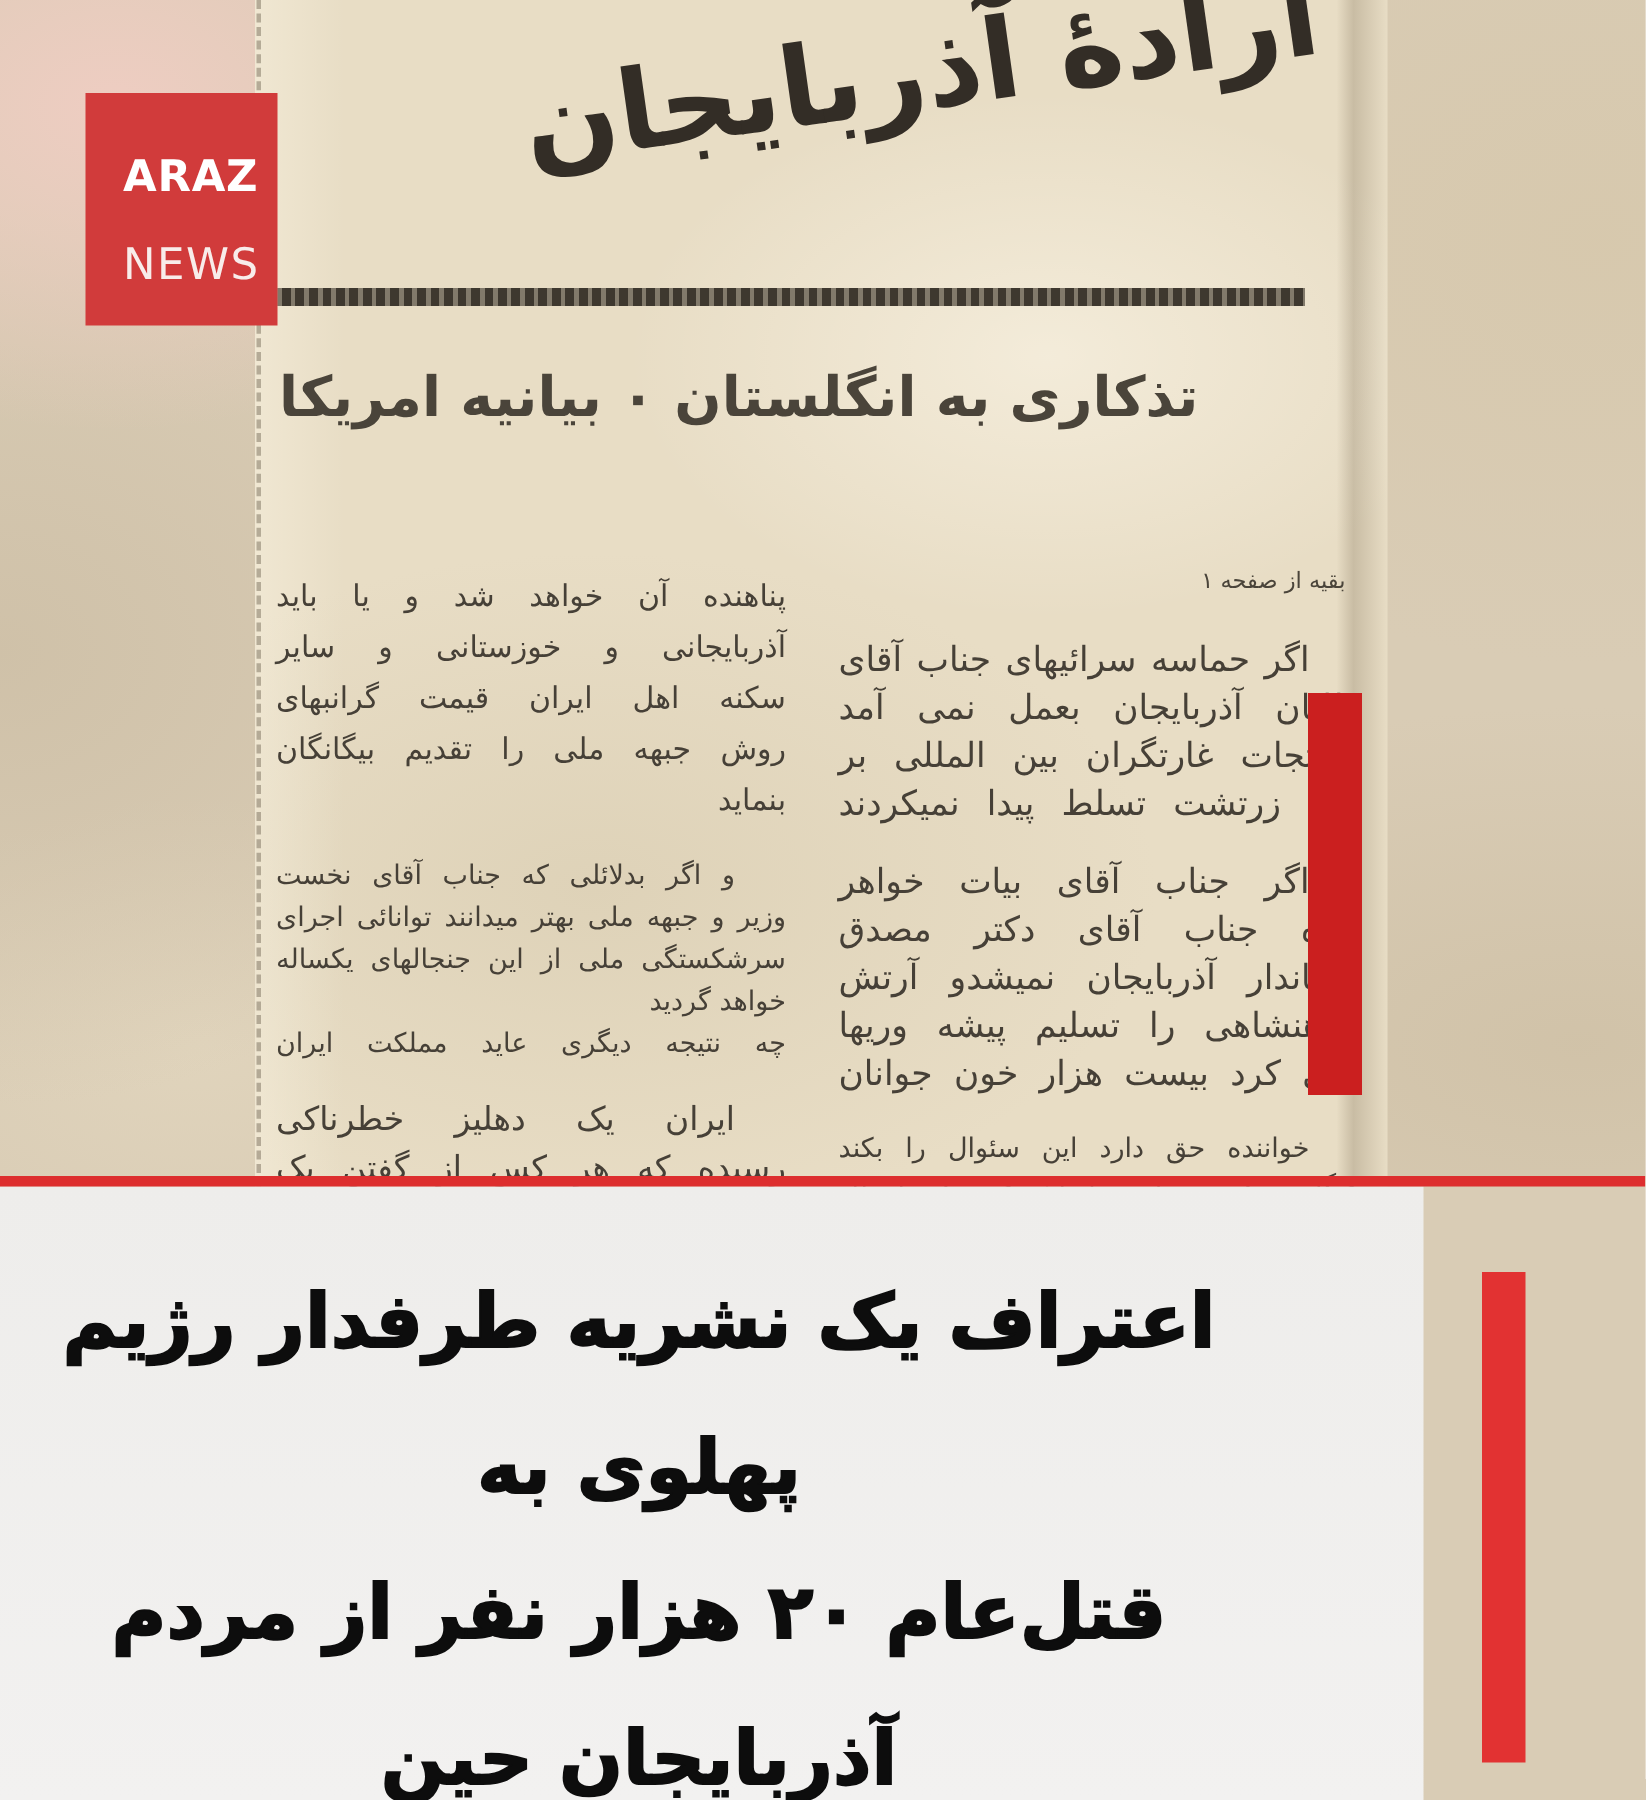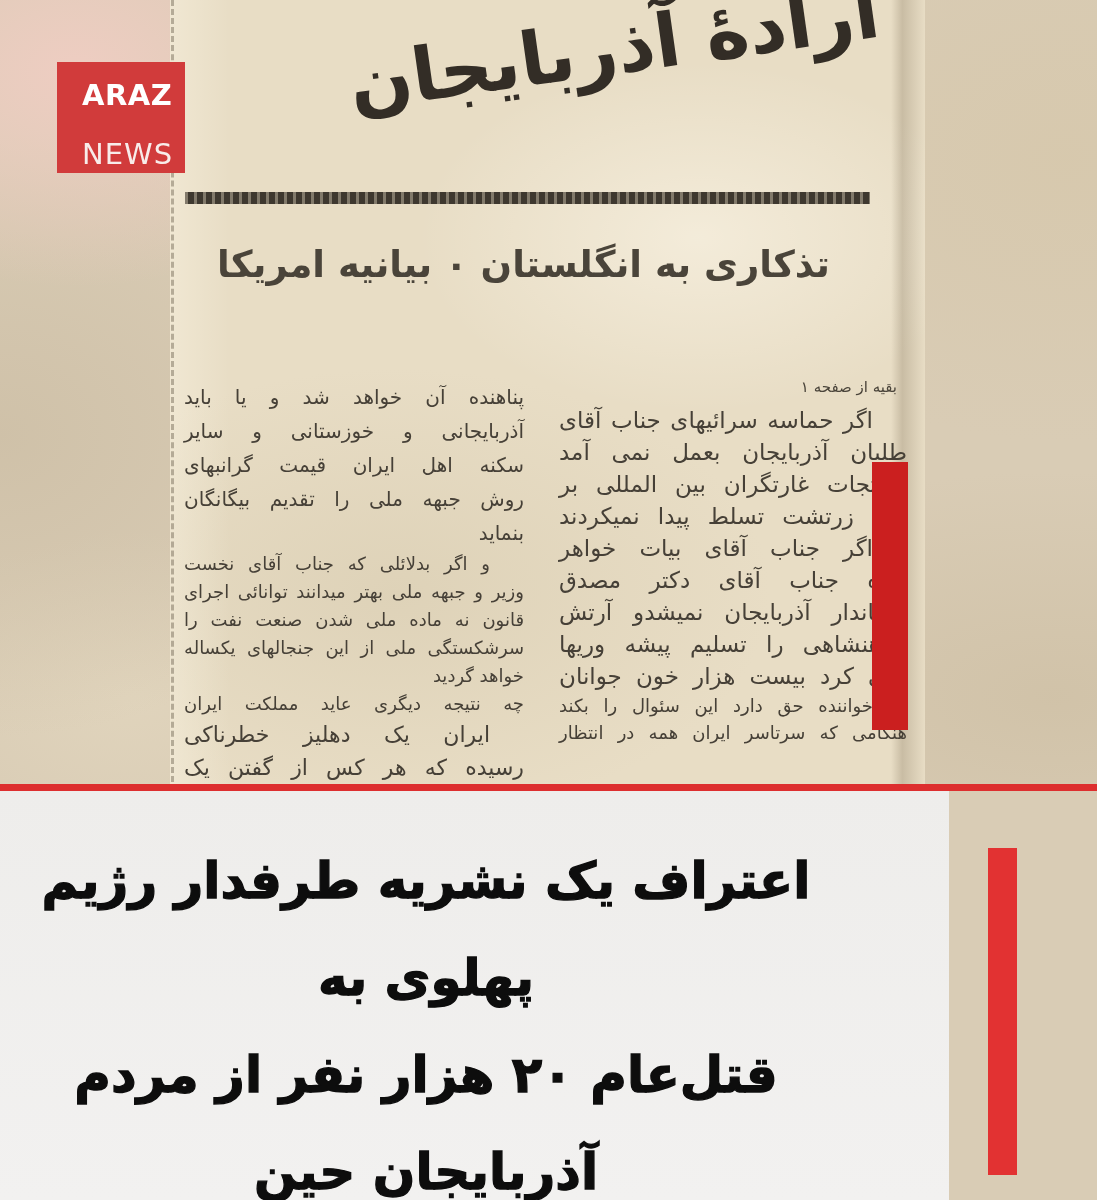--- a/index.html
+++ b/index.html
@@ -42,33 +42,32 @@
     color:#332d26; transform:rotate(-8deg); letter-spacing:-2px; white-space:nowrap;
     font-family:"DejaVu Serif","DejaVu Sans",serif;
   }
   .rule{
     position:absolute; top:192px; left:15px; width:685px; height:12px;
     background:
       repeating-linear-gradient(90deg, rgba(232,221,197,.4) 0 3px, rgba(0,0,0,0) 3px 9px),
       #3e382f;
   }
   .subtitle{
-    position:absolute; top:243px; left:0; width:645px; direction:rtl; text-align:right;
+    position:absolute; top:243px; left:0; width:645px; direction:rtl; text-align:center;
     font-size:37px; font-weight:bold; color:#4a443a; letter-spacing:-1px;
     filter:blur(.3px);
-    margin-left:15px;
   }
   .contnote{
     position:absolute; top:378px; right:28px; direction:rtl;
     font-size:15px; color:#4a443a; filter:blur(.3px);
   }
   .col{position:absolute; direction:rtl; filter:blur(.35px);}
   .col .ln{text-align:justify; text-align-last:justify;}
   .col .ln.short{text-align-last:start;}
-  .col .ln.indent{padding-right:34px;}
+  .col .ln.indent{padding-right:34px;margin-top:20px;}
   .col-right{top:404px; right:18px; width:348px; font-size:23px; line-height:32px;}
   .col-right .sm{font-size:18px; line-height:27px;}
   .col-left{top:380px; left:14px; width:340px;}
   .col-left .p1{font-size:20px; line-height:34px;}
   .col-left .p2{font-size:18px; line-height:28px;}
   .col-left .p3{font-size:22px; line-height:33px;}
 
   .red-bar-news{
     position:absolute; left:702px; top:462px; width:36px; height:268px;
     background:var(--newspaper_highlight_red,#cb1f1f);
@@ -89,21 +88,21 @@
   }
   .caption-text{
     position:absolute; top:42px; left:30px; right:127px;
     direction:rtl; text-align:center; color:#0d0d0d;
     font-size:50px; font-weight:bold; line-height:97px; letter-spacing:-1px;
     -webkit-text-stroke:1.3px #0d0d0d;
   }
 
   
   .logo{
-    position:absolute; left:57px; top:62px; width:128px; height:111px;
+    position:absolute; left:57px; top:62px; width:128px; height:155px;
     background:var(--logo_red,#d13b3b);
     display:flex; flex-direction:column; justify-content:center;
     padding:14px 0 0 25px; color:#ffffff;
   }
   .logo-araz{font-size:29px; font-weight:bold; letter-spacing:.5px; line-height:30px;}
   .logo-news{font-size:29px; font-weight:normal; letter-spacing:1px; line-height:32px; color:#f8ecea;margin-top:28px;}
 </style>
 </head>
 <body>
 
@@ -137,21 +136,20 @@
     </div>
 
     <div class="col col-left" data-name="article-column-left">
       <div class="ln p1" data-name="article-line">پناهنده آن خواهد شد و یا باید</div>
       <div class="ln p1" data-name="article-line">آذربایجانی و خوزستانی و سایر</div>
       <div class="ln p1" data-name="article-line">سکنه اهل ایران قیمت گرانبهای</div>
       <div class="ln p1" data-name="article-line">روش جبهه ملی را تقدیم بیگانگان</div>
       <div class="ln p1 short" data-name="article-line">بنماید</div>
       <div class="ln p2 indent" data-name="article-line">و اگر بدلائلی که جناب آقای نخست</div>
       <div class="ln p2" data-name="article-line">وزیر و جبهه ملی بهتر میدانند توانائی اجرای</div>
-      <div class="ln p2" data-name="article-line">قانون نه ماده ملی شدن صنعت نفت را</div>
       <div class="ln p2" data-name="article-line">سرشکستگی ملی از این جنجالهای یکساله</div>
       <div class="ln p2 short" data-name="article-line">خواهد گردید</div>
       <div class="ln p2" data-name="article-line">چه نتیجه دیگری عاید مملکت ایران</div>
       <div class="ln p3 indent" data-name="article-line">ایران یک دهلیز خطرناکی</div>
       <div class="ln p3" data-name="article-line">رسیده که هر کس از گفتن یک</div>
 
     </div>
 
     <div class="red-bar-news" data-name="highlight-accent-bar"></div>
   </div>

